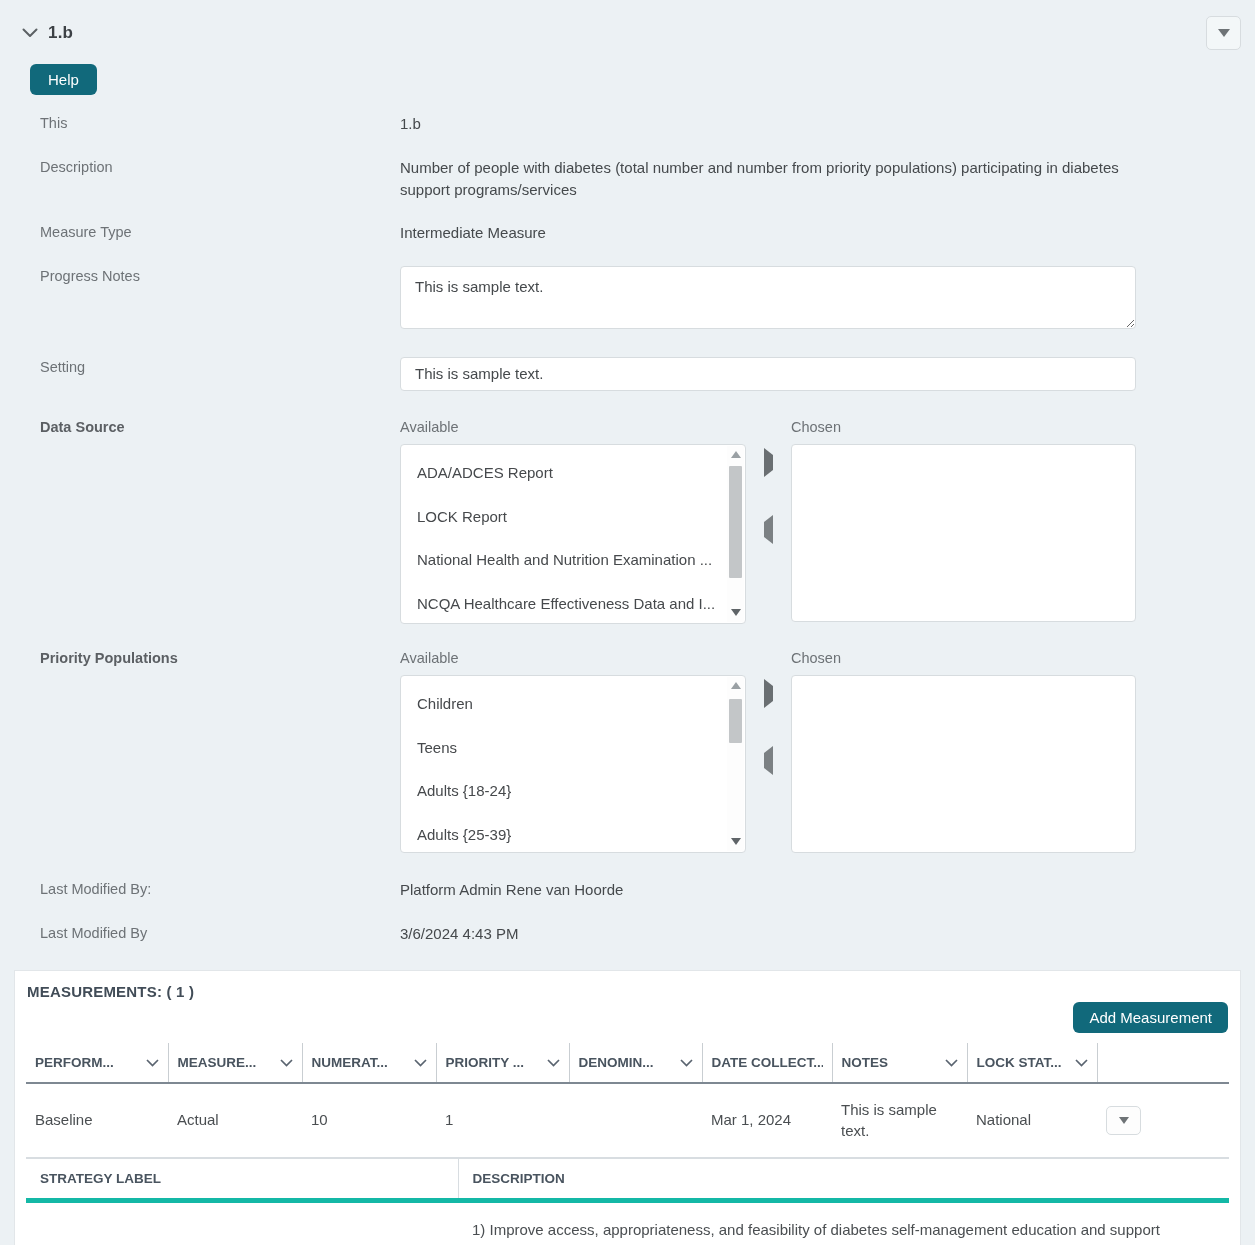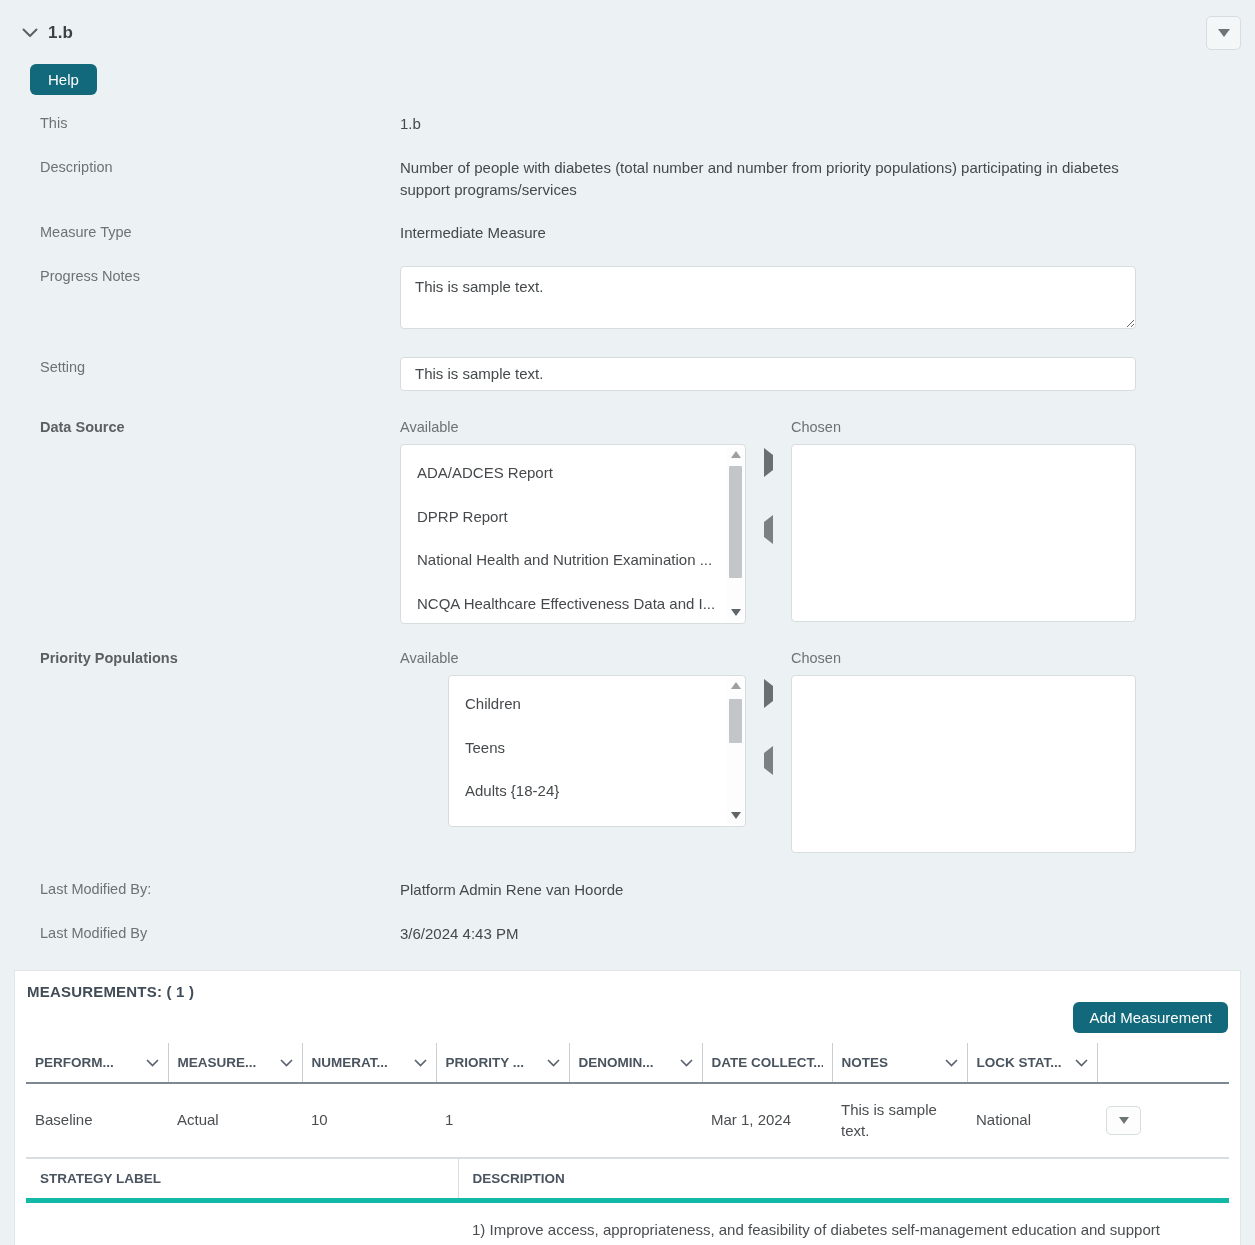--- a/index.html
+++ b/index.html
@@ -161,21 +161,21 @@
   
   <div class="frow" style="margin-bottom:24px;">
     <div class="flabel bold">Data Source</div>
     <div class="fvalue">
       <div class="dual">
         <div class="dl-col">
           <div class="dl-head">Available</div>
           <div class="listbox">
             <div class="lb-items" style="padding-right:8px;">
               <div class="lb-item">ADA/ADCES Report</div>
-              <div class="lb-item">DPRP Report</div>
+              <div class="lb-item">LOCK Report</div>
               <div class="lb-item">National Health and Nutrition Examination ...</div>
               <div class="lb-item">NCQA Healthcare Effectiveness Data and I...</div>
             </div>
             <div class="sb">
               <div class="sb-btn sb-up">
                   <span class="sb-tri-up"></span>
                 </div>
               <div class="sb-thumb" style="top:20px; height:112px;"></div>
               <div class="sb-btn sb-down">
                   <span class="sb-tri-down"></span>
@@ -195,21 +195,21 @@
     </div>
   </div>
 
   
   <div class="frow" style="margin-bottom:26px;">
     <div class="flabel bold">Priority Populations</div>
     <div class="fvalue">
       <div class="dual">
         <div class="dl-col">
           <div class="dl-head">Available</div>
-          <div class="listbox" style="height:152px;margin-left:48px;">
+          <div class="listbox" style="height:178px;">
             <div class="lb-items" style="padding-right:18px;">
               <div class="lb-item">Children</div>
               <div class="lb-item">Teens</div>
               <div class="lb-item">Adults {18-24}</div>
               <div class="lb-item">Adults {25-39}</div>
             </div>
             <div class="sb">
               <div class="sb-btn sb-up">
                   <span class="sb-tri-up"></span>
                 </div>

